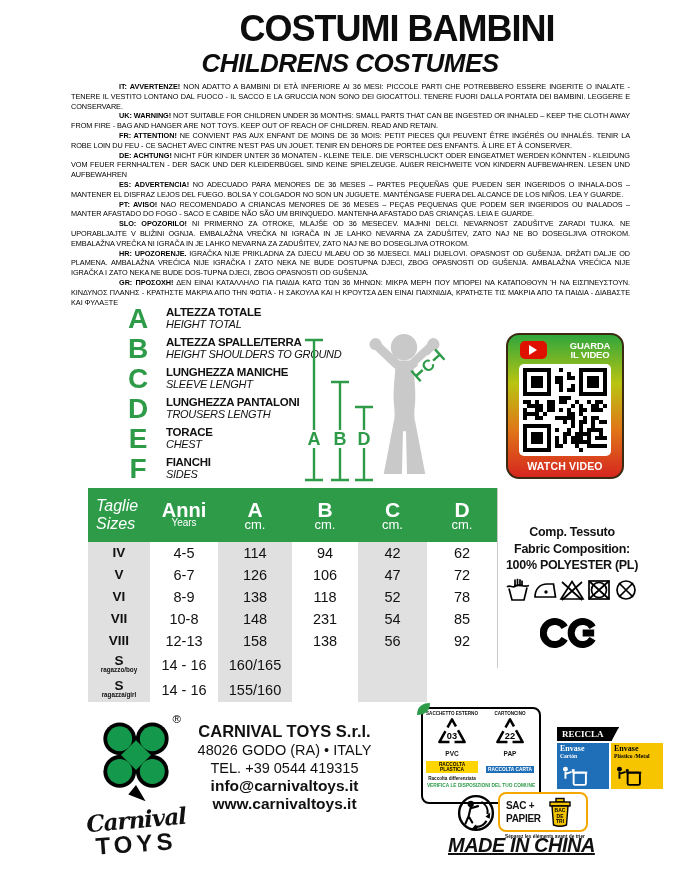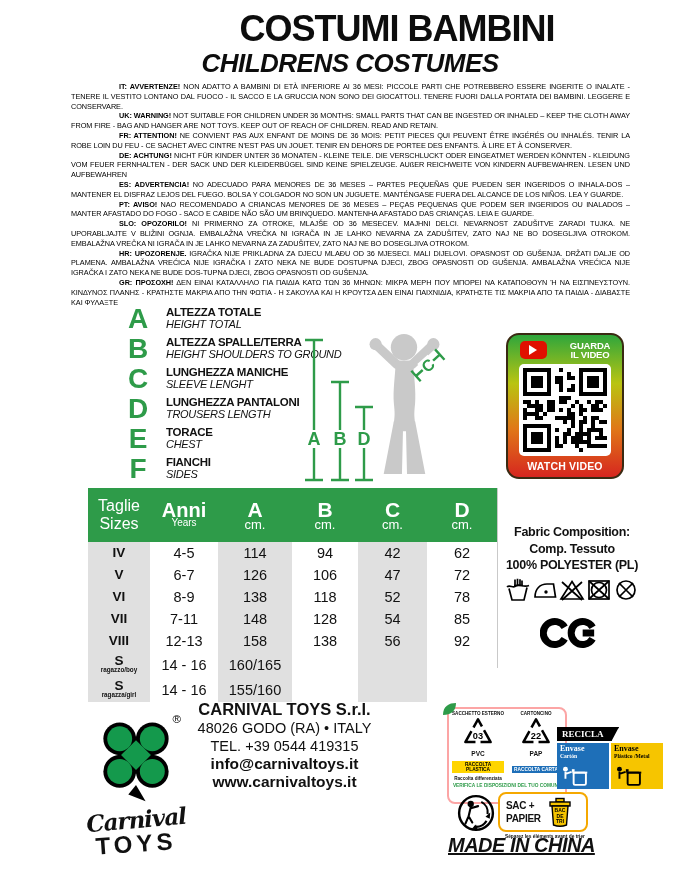--- a/index.html
+++ b/index.html
@@ -39,21 +39,21 @@
      border-top:5px solid transparent;border-bottom:5px solid transparent;}
   .qr-top-text span{display:block;color:#fff;font-weight:800;font-size:9.5px;line-height:9.5px;letter-spacing:-0.2px;}
   .qr-frame{width:92px;height:92px;background:#fff;border-radius:5px;margin:3px auto 0;display:flex;align-items:center;justify-content:center;}
   .qr-bottom{color:#fff;font-weight:800;font-size:10.5px;margin-top:4px;letter-spacing:0.2px;}
 
   
   .size-table{position:absolute;left:88px;top:488px;width:409px;}
   .thead,.trow{display:grid;grid-template-columns:62px 68px 74px 66px 69px 70px;}
   .thead{background:#2E9B49;color:#fff;height:54px;align-items:center;}
   .th{text-align:center;}
-  .th-size{text-align:center;font-size:16px;line-height:18px;}
+  .th-size{text-align:left;padding-left:8px;font-size:16px;line-height:18px;font-style:italic;}
   .th-years .l1{font-weight:800;font-size:20px;line-height:15px;}
   .th-years .l2{font-size:10px;line-height:10px;}
   .th-m .lt{font-weight:800;font-size:21px;line-height:19px;}
   .th-m .un{font-size:13px;line-height:12px;}
   .trow{height:22px;}
   .trow.s-row{height:25px;}
   .td{display:flex;align-items:center;justify-content:center;font-size:14.5px;height:100%;}
   .td.c1{background:#E0E0E0;font-weight:800;font-size:13.5px;flex-direction:column;line-height:12px;}
   .td.c3,.td.c5{background:#E0E0E0;}
   .sz-sub{font-size:6.3px;font-weight:700;line-height:6.5px;}
@@ -64,27 +64,27 @@
   .comp-line{font-weight:800;font-size:12.5px;line-height:16.5px;letter-spacing:-0.3px;}
   .care-row{display:flex;justify-content:center;gap:1px;margin-top:3px;}
   .care{width:26px;height:26px;}
   .ce-mark{margin-top:11px;}
 
   
   .logo-block{position:absolute;left:82px;top:710px;width:108px;text-align:center;}
   .logo-carnival{font-family:"DejaVu Serif",serif;font-style:italic;font-weight:700;font-size:23px;
                  transform:rotate(-5deg);margin-top:-4px;letter-spacing:-1px;}
   .logo-toys{font-weight:800;font-size:24px;letter-spacing:4px;transform:rotate(-4deg);margin-top:-3px;}
-  .company{position:absolute;left:182px;top:700px;width:205px;text-align:center;}
+  .company{position:absolute;left:182px;top:722px;width:205px;text-align:center;}
   .co-name{font-weight:800;font-size:16.5px;line-height:19px;}
   .co-line{font-size:14.5px;line-height:18px;}
   .co-bold{font-weight:800;font-size:15.5px;line-height:18px;}
 
   
-  .reco-it{position:absolute;left:447px;top:707px;width:120px;height:97px;border:2px solid #fca5a5;
+  .reco-it{position:absolute;left:421px;top:707px;width:120px;height:97px;border:2px solid #000000;
            border-radius:8px;box-sizing:border-box;padding-top:2px;}
   .leaf-icon{position:absolute;left:-8px;top:-8px;}
   .reco-cols{display:flex;justify-content:space-around;}
   .reco-col{text-align:center;width:52px;}
   .reco-tiny{font-size:4.6px;font-weight:700;line-height:5px;}
   .reco-mat{font-size:6.5px;font-weight:800;line-height:6px;margin-top:-1px;}
   .tag{font-size:4.8px;font-weight:800;padding:1px 2px;margin-top:2px;display:inline-block;line-height:5px;}
   .tag-yellow{background:#FFD500;color:#000;}
   .tag-blue{background:#1E6FB8;color:#fff;}
   .reco-note{font-size:4.6px;font-weight:700;margin-top:1px;line-height:5px;}
@@ -404,23 +404,23 @@
           <div class="td c2">8-9</div>
           <div class="td c3">138</div>
           <div class="td c4">118</div>
           <div class="td c5">52</div>
           <div class="td c6">78</div>
         </div>
       <div class="trow">
           <div class="td c1">
             <span>VII</span>
           </div>
-          <div class="td c2">7-11</div>
+          <div class="td c2">10-8</div>
           <div class="td c3">148</div>
-          <div class="td c4">128</div>
+          <div class="td c4">231</div>
           <div class="td c5">54</div>
           <div class="td c6">85</div>
         </div>
       <div class="trow">
           <div class="td c1">
             <span>VIII</span>
           </div>
           <div class="td c2">12-13</div>
           <div class="td c3">158</div>
           <div class="td c4">138</div>
@@ -447,22 +447,22 @@
           <div class="td c3">155/160</div>
           <div class="td c4"></div>
           <div class="td c5"></div>
           <div class="td c6"></div>
         </div>
     </div>
   </div>
   <div class="vline"></div>
 
   <div class="composition">
+    <div class="comp-line">Comp. Tessuto</div>
     <div class="comp-line">Fabric Composition:</div>
-    <div class="comp-line">Comp. Tessuto</div>
     <div class="comp-line">100% POLYESTER (PL)</div>
     <div class="care-row">
       <svg class="care" viewBox="0 0 26 26">
         <g stroke="#000" stroke-width="1.7" fill="none">
           <path d="M2,10 C5,7 8,12 11,9 C14,6 18,11 24,8.5"></path>
           <path d="M4,11.5 L7,23 H19 L22,10.5"></path>
           <path d="M10,2.5 V8 M12.5,1.8 V8 M15,2.2 V8 M17,3.5 V8 M9,8.5 H18"></path>
         </g>
       </svg>
       <svg class="care" viewBox="0 0 26 26">

